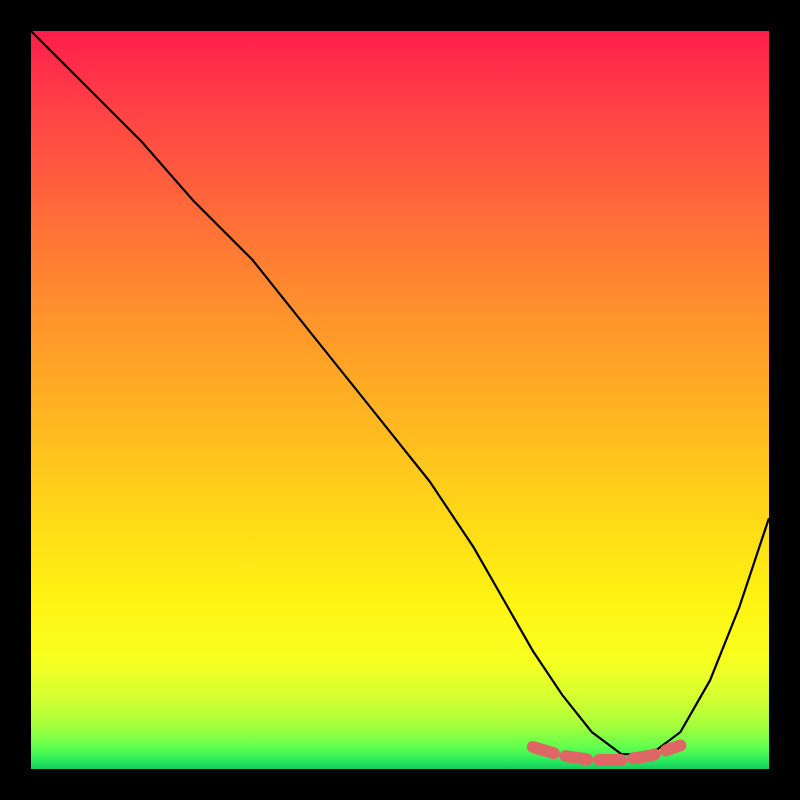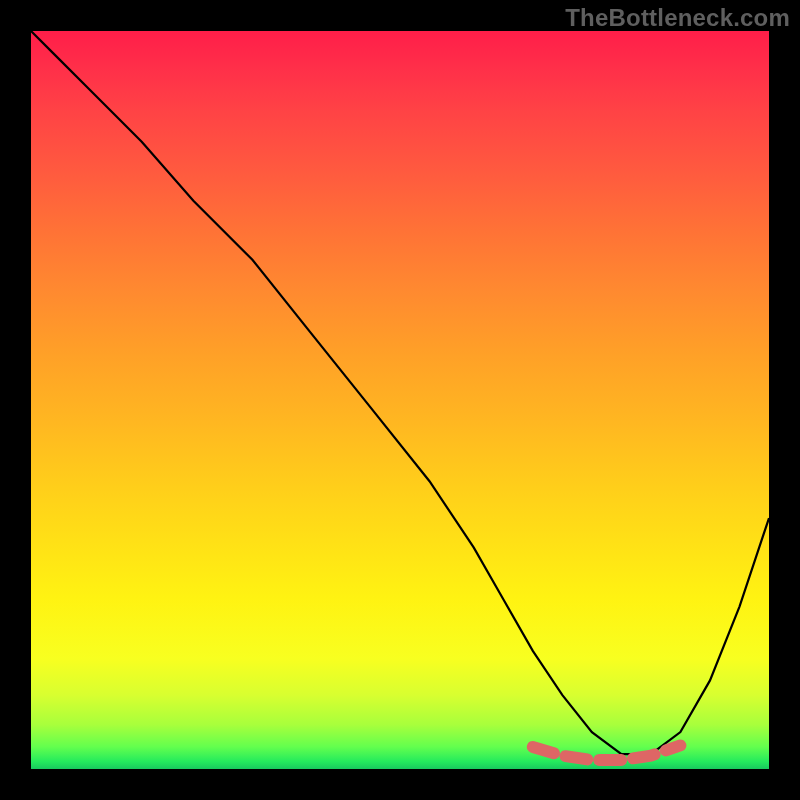--- a/index.html
+++ b/index.html
@@ -69,21 +69,20 @@
     width: 738px;
     height: 738px;
     overflow: visible;
   }
 </style>
 </head>
 <body>
 
 <div class="frame">
 
-  <div class="watermark">TheBottleneck.com</div>
 
   <div class="plot-outer">
     <div class="gradient"></div>
 
     <svg class="curve" viewBox="0 0 738 738" preserveAspectRatio="none">
       <path id="main-curve" fill="none" stroke="#000" stroke-width="2.2" d="M0.0 0.0 L22.1 22.1 L59.0 59.0 L110.7 110.7 L162.4 169.7 L221.4 228.8 L280.4 302.6 L339.5 376.4 L398.5 450.2 L442.8 516.6 L472.3 568.3 L501.8 619.9 L531.4 664.2 L560.9 701.1 L590.4 723.2 L619.9 723.2 L649.4 701.1 L679.0 649.4 L708.5 575.6 L738.0 487.1"></path>
       <path id="band-curve" fill="none" stroke="#de6665" stroke-width="12" stroke-linecap="round" stroke-dasharray="22 12" d="M501.8 715.9 L531.4 724.7 L560.9 729.1 L590.4 729.1 L619.9 724.7 L649.4 714.4"></path>
     </svg>
   </div>
 

